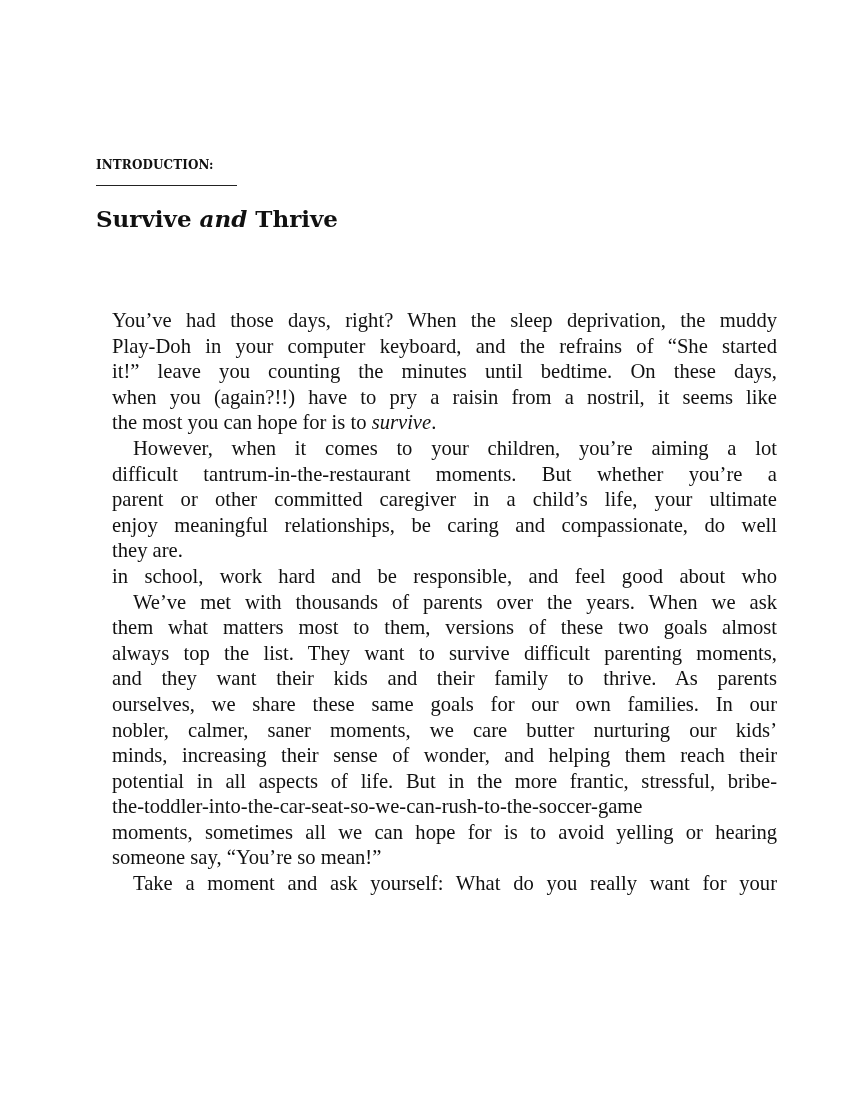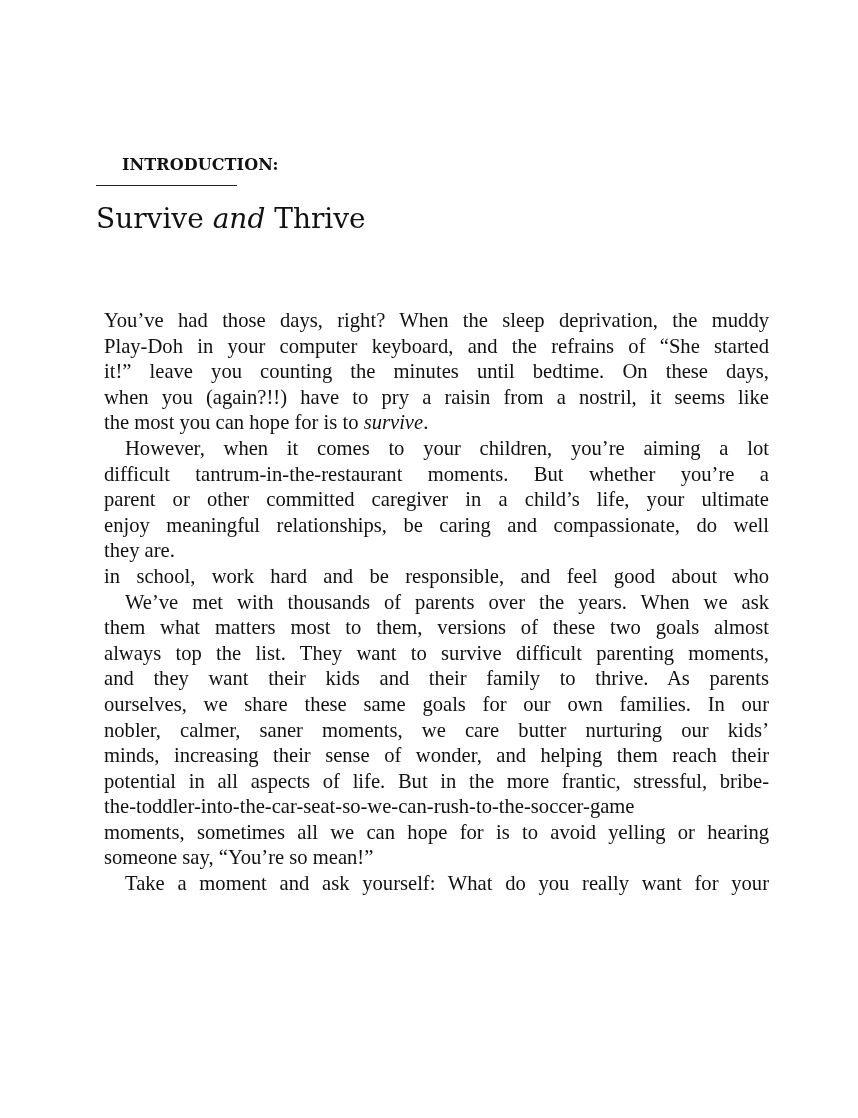--- a/index.html
+++ b/index.html
@@ -18,52 +18,51 @@
     .page {
       position: absolute;
       left: 96px;
       top: 0;
       width: 665px;
     }
     .chapter-label {
       position: absolute;
       top: 158px;
       left: 0;
-      font-size: 16px;
+      font-size: 12px;
       font-weight: bold;
       letter-spacing: 0.1px;
       line-height: 14px;
       white-space: nowrap;
-      margin-left: 26px;
     }
     .chapter-rule {
       position: absolute;
       top: 185px;
       left: 0;
       width: 141px;
       height: 0;
       border-top: 1.5px solid #222222;
     }
     .chapter-title {
       position: absolute;
       top: 203px;
       left: 0;
       margin: 0;
-      font-size: 28px;
-      font-weight: normal;
+      font-size: 23px;
+      font-weight: bold;
       line-height: 32px;
       white-space: nowrap;
     }
     .chapter-title em {
       font-style: italic;
     }
     .body-text {
       position: absolute;
       top: 308px;
-      left: 8px;
+      left: 16px;
       width: 665px;
       font-family: "Liberation Serif", "DejaVu Serif", serif;
       font-size: 20.6px;
       line-height: 25.6px;
       text-align: justify;
     }
     .line {
       display: block;
       text-align: justify;
       text-align-last: justify;

